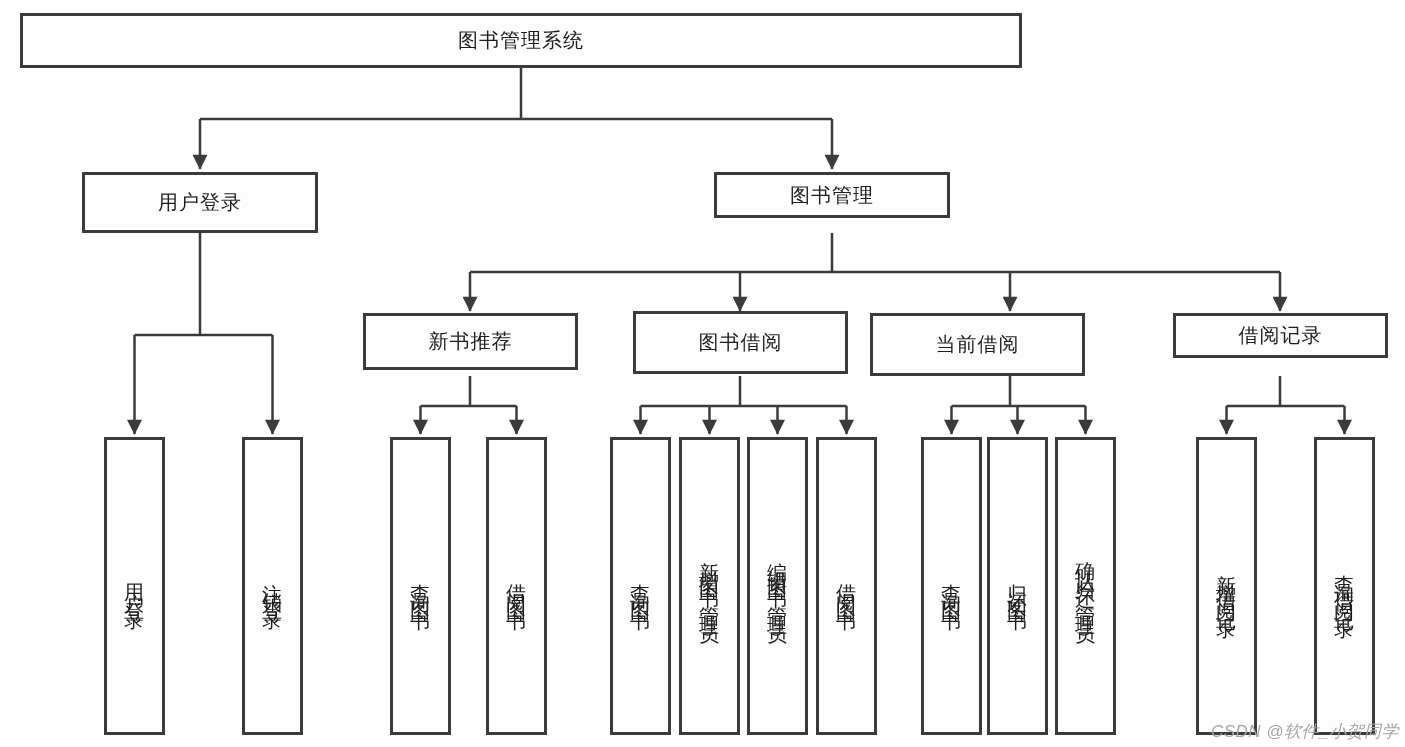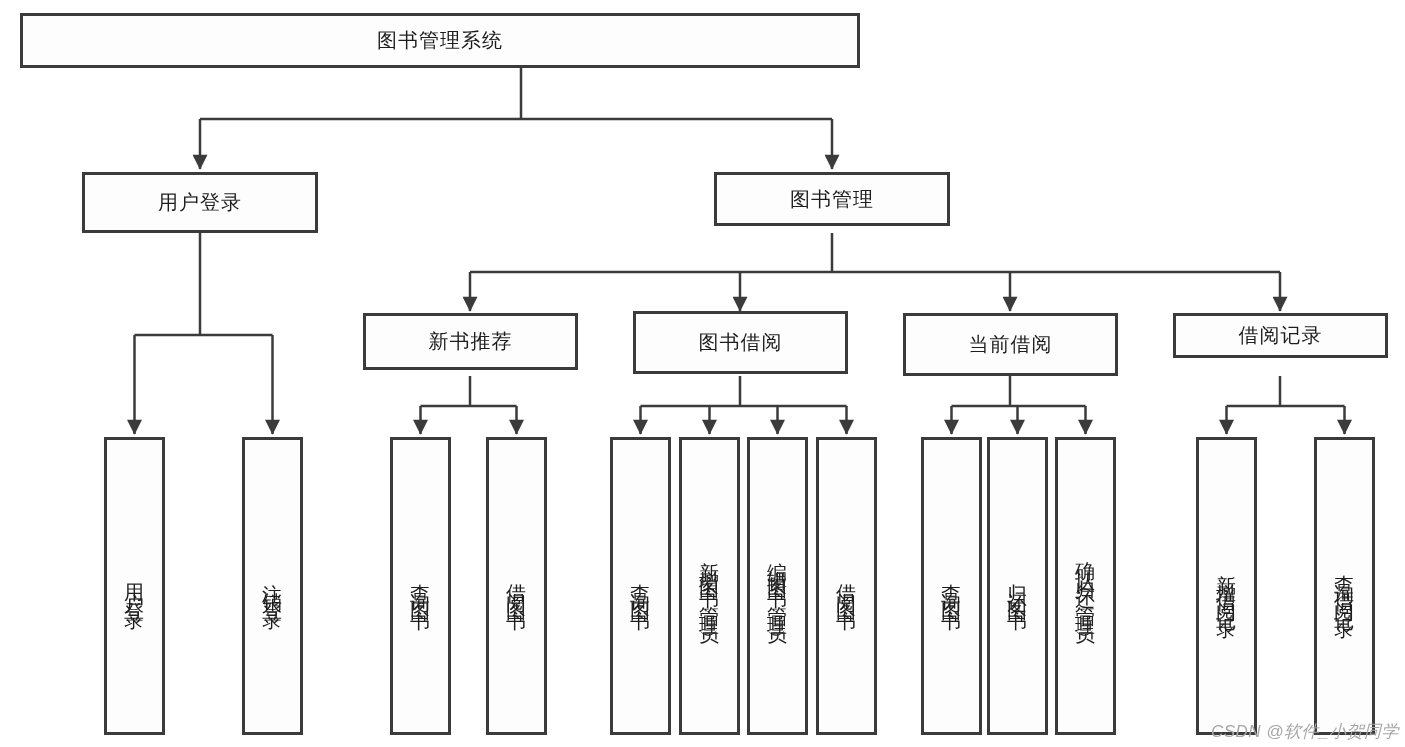--- a/index.html
+++ b/index.html
@@ -86,28 +86,28 @@
       <line x1="777.5" y1="406" x2="777.5" y2="434" marker-end="url(#arrow)"></line>
       <line x1="846.5" y1="406" x2="846.5" y2="434" marker-end="url(#arrow)"></line>
       <line x1="951.5" y1="406" x2="951.5" y2="434" marker-end="url(#arrow)"></line>
       <line x1="1017.5" y1="406" x2="1017.5" y2="434" marker-end="url(#arrow)"></line>
       <line x1="1085.5" y1="406" x2="1085.5" y2="434" marker-end="url(#arrow)"></line>
       <line x1="1226.5" y1="406" x2="1226.5" y2="434" marker-end="url(#arrow)"></line>
       <line x1="1344.5" y1="406" x2="1344.5" y2="434" marker-end="url(#arrow)"></line>
     </g>
   </svg>
 
-  <div class="node h-node" style="left:20px; top:13px; width:840px; height:55px;">图书管理系统</div>
+  <div class="node h-node" style="left:20px; top:13px; width:1002px; height:55px;">图书管理系统</div>
 
   <div class="node h-node" style="left:82px; top:172px; width:236px; height:61px;">用户登录</div>
-  <div class="node h-node" style="left:714px; top:172px; width:236px; height:54px;">图书管理</div>
+  <div class="node h-node" style="left:714px; top:172px; width:236px; height:46px;">图书管理</div>
 
   <div class="node h-node" style="left:363px; top:313px; width:215px; height:57px;">新书推荐</div>
   <div class="node h-node" style="left:633px; top:311px; width:215px; height:63px;">图书借阅</div>
-  <div class="node h-node" style="left:903px; top:313px; width:215px; height:63px;">当前借阅</div>
+  <div class="node h-node" style="left:870px; top:313px; width:215px; height:63px;">当前借阅</div>
   <div class="node h-node" style="left:1173px; top:313px; width:215px; height:45px;">借阅记录</div>
 
   <div class="node leaf" style="left:104px; top:437px; width:61px; height:298px;">用户登录</div>
   <div class="node leaf" style="left:242px; top:437px; width:61px; height:298px;">注销登录</div>
 
   <div class="node leaf" style="left:390px; top:437px; width:61px; height:298px;">查询图书</div>
   <div class="node leaf" style="left:486px; top:437px; width:61px; height:298px;">借阅图书</div>
 
   <div class="node leaf" style="left:610px; top:437px; width:61px; height:298px;">查询图书</div>
   <div class="node leaf" style="left:679px; top:437px; width:61px; height:298px;">新增图书（管理员）</div>

